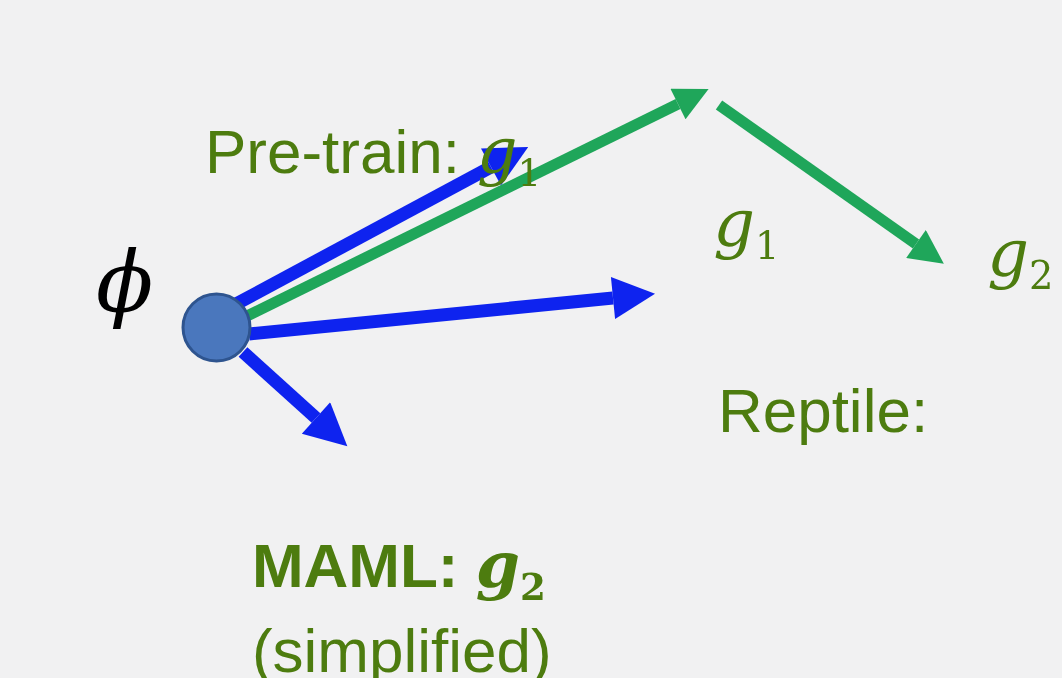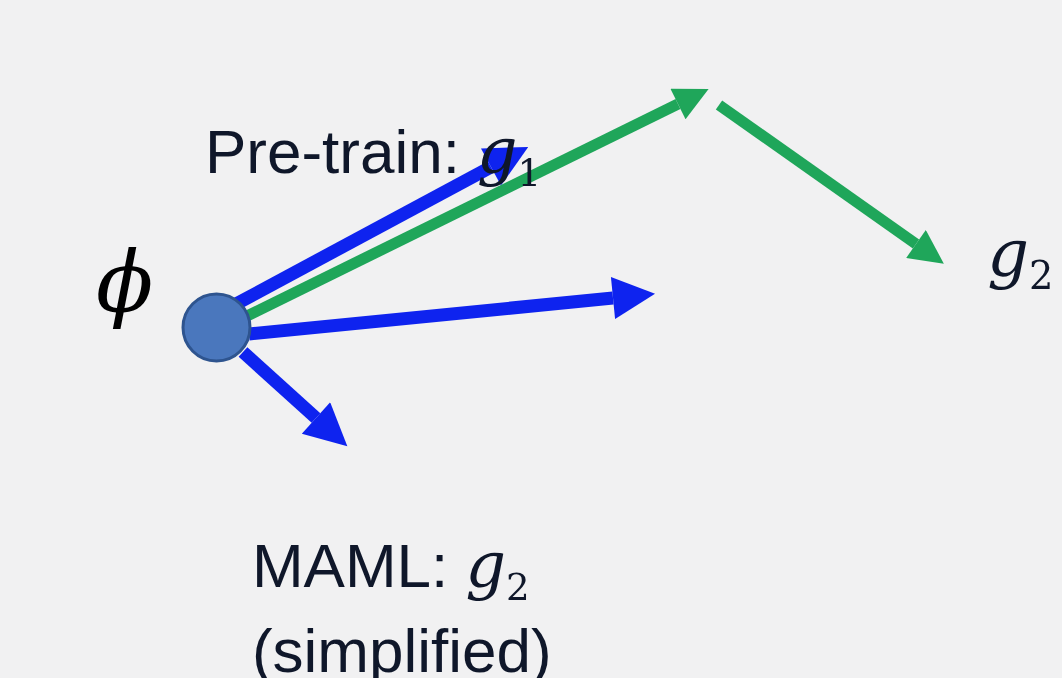--- a/index.html
+++ b/index.html
@@ -7,21 +7,21 @@
   #stage {
     position: relative;
     width: 1062px;
     height: 678px;
     background: #F1F1F2;
     overflow: hidden;
   }
   #stage svg { position:absolute; left:0; top:0; }
   .label {
     position: absolute;
-    color: #0f172a;
+    color: #4d7c0f;
     font-size: 62px;
     line-height: 1;
     white-space: pre;
     font-family: "Liberation Sans", sans-serif;
   }
   .mvar {
     font-family: "DejaVu Serif", serif;
     font-style: italic;
     font-size: 1.02em;
   }
@@ -69,28 +69,34 @@
 
     <circle cx="216.5" cy="327.5" r="33.5" stroke-width="3" fill="#4A77BD" stroke="#2E548F"></circle>
   </svg>
 
   <div class="phi" style="left:96px; top:240px;">ϕ</div>
 
   <div class="label" style="left:136px; top:58px;">
     <span>Pre-train: </span><span class="mvar">g</span><sub class="msub">1</sub>
   </div>
 
+  <div class="label glabel" style="left:642px; top:126px;">
+    <span class="mvar">g</span><sub class="msub">1</sub>
+  </div>
 
   <div class="label glabel" style="left:916px; top:156px;">
     <span class="mvar">g</span><sub class="msub">2</sub>
   </div>
 
+  <div class="label" style="left:649px; top:318px;">
+    <span>Reptile:</span>
+  </div>
 
 
-  <div class="label" style="left:183px; top:472px;">
+  <div class="label" style="left:183px; top:472px;font-weight:bold;">
     <span>MAML: </span><span class="mvar">g</span><sub class="msub">2</sub>
   </div>
 
   <div class="label" style="left:183px; top:558px;">
     <span>(simplified)</span>
   </div>
 
 </div>
 
 </body></html>

